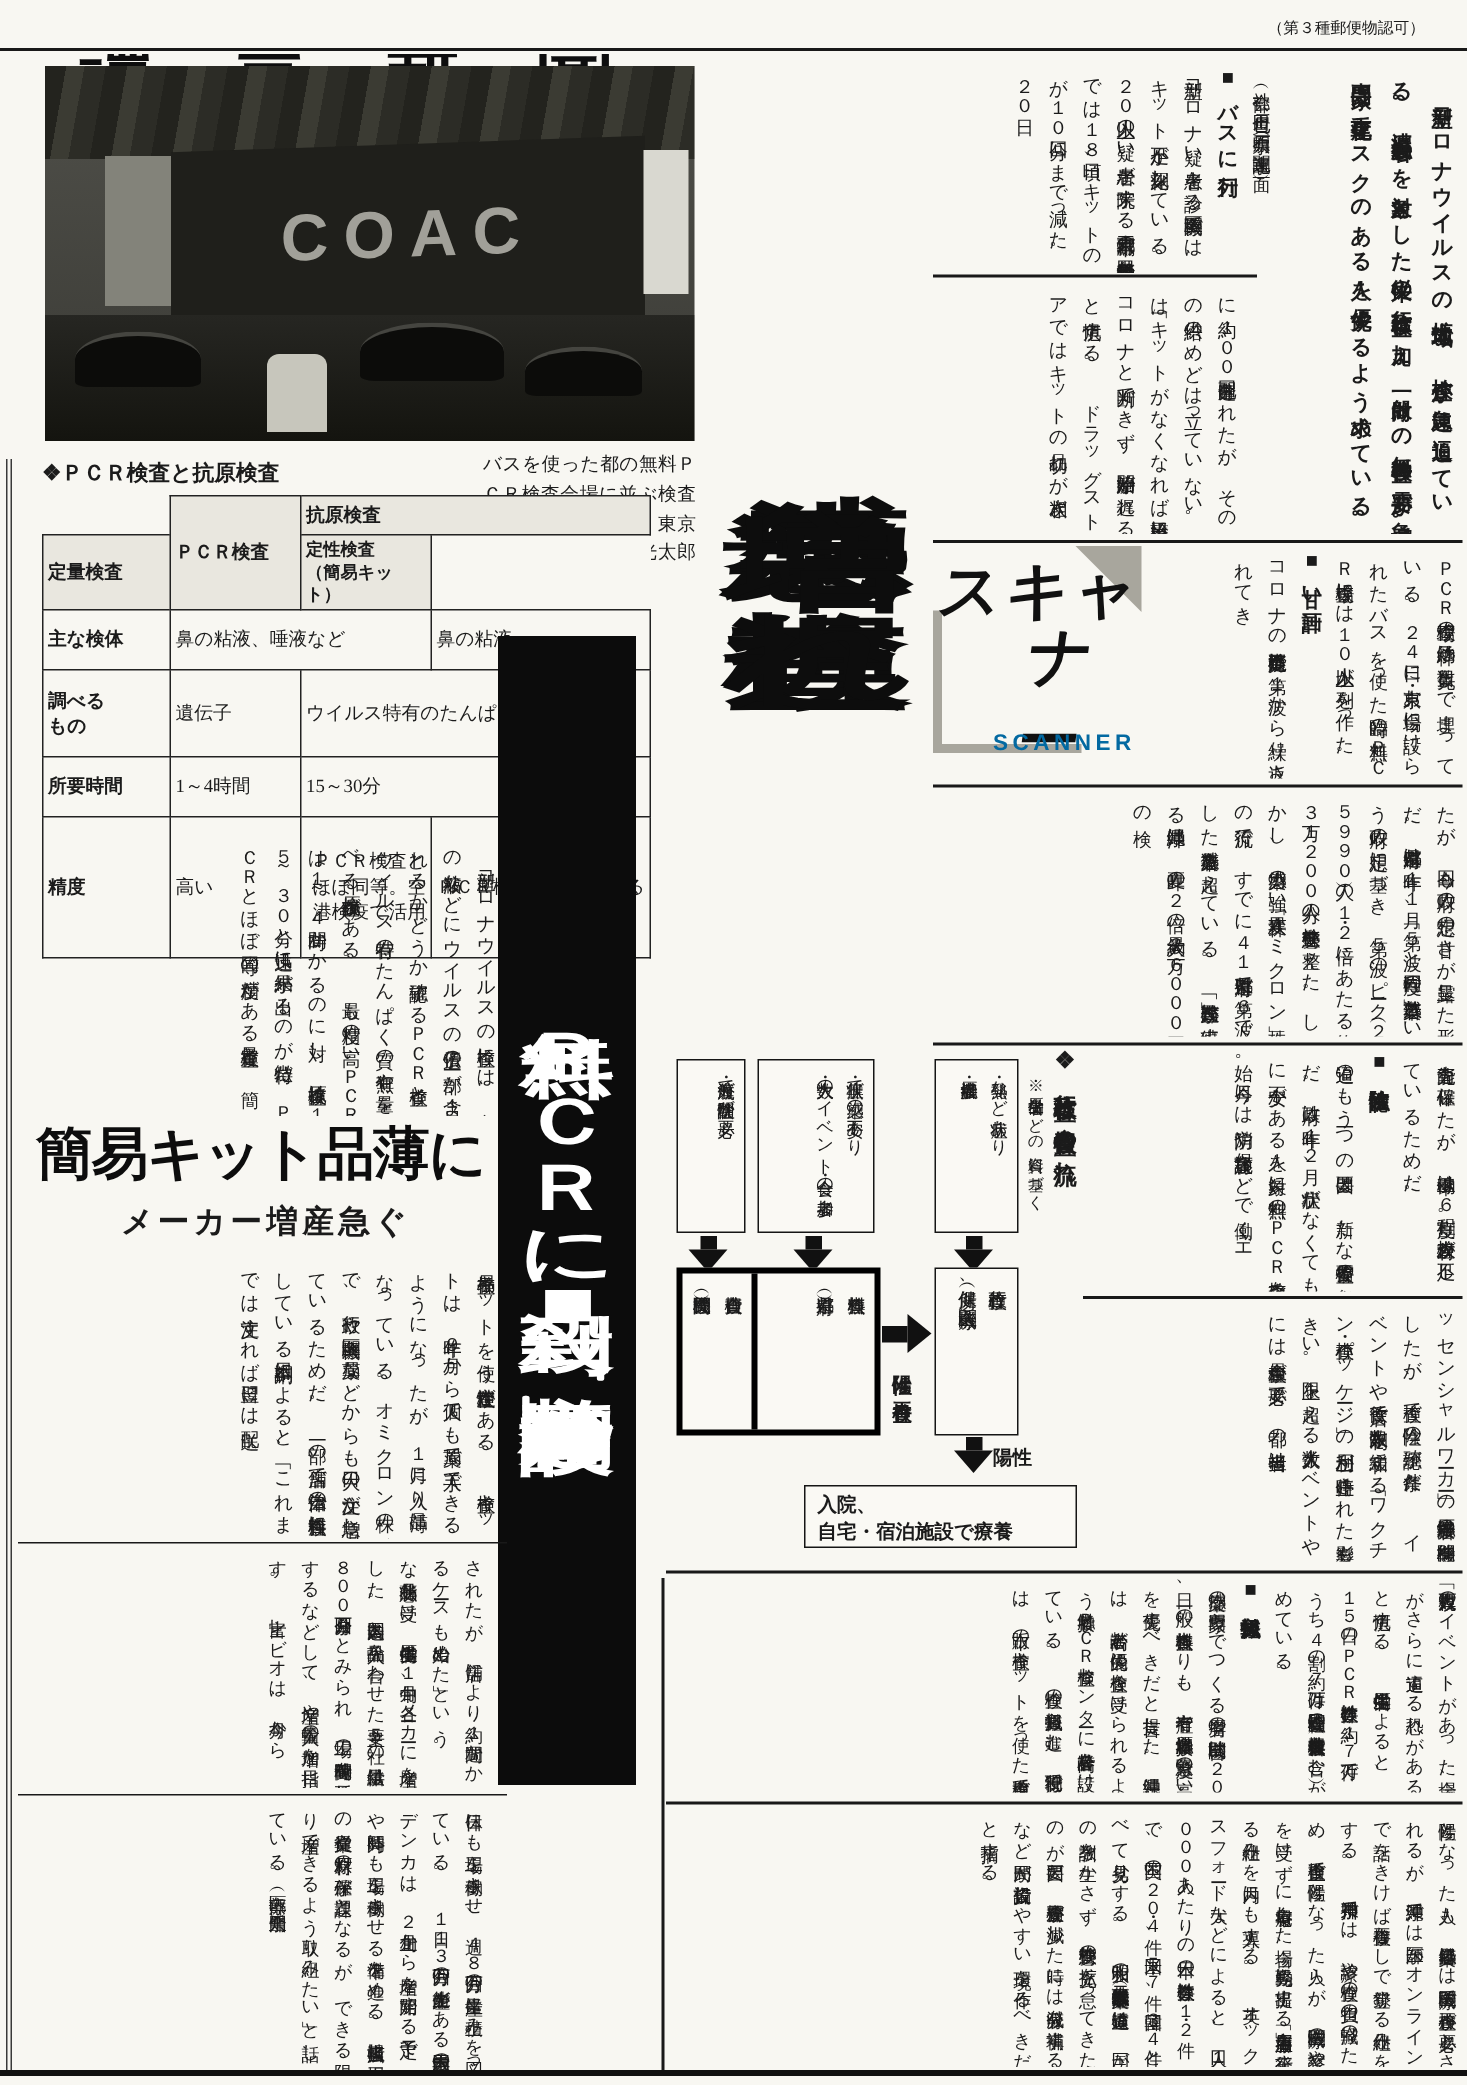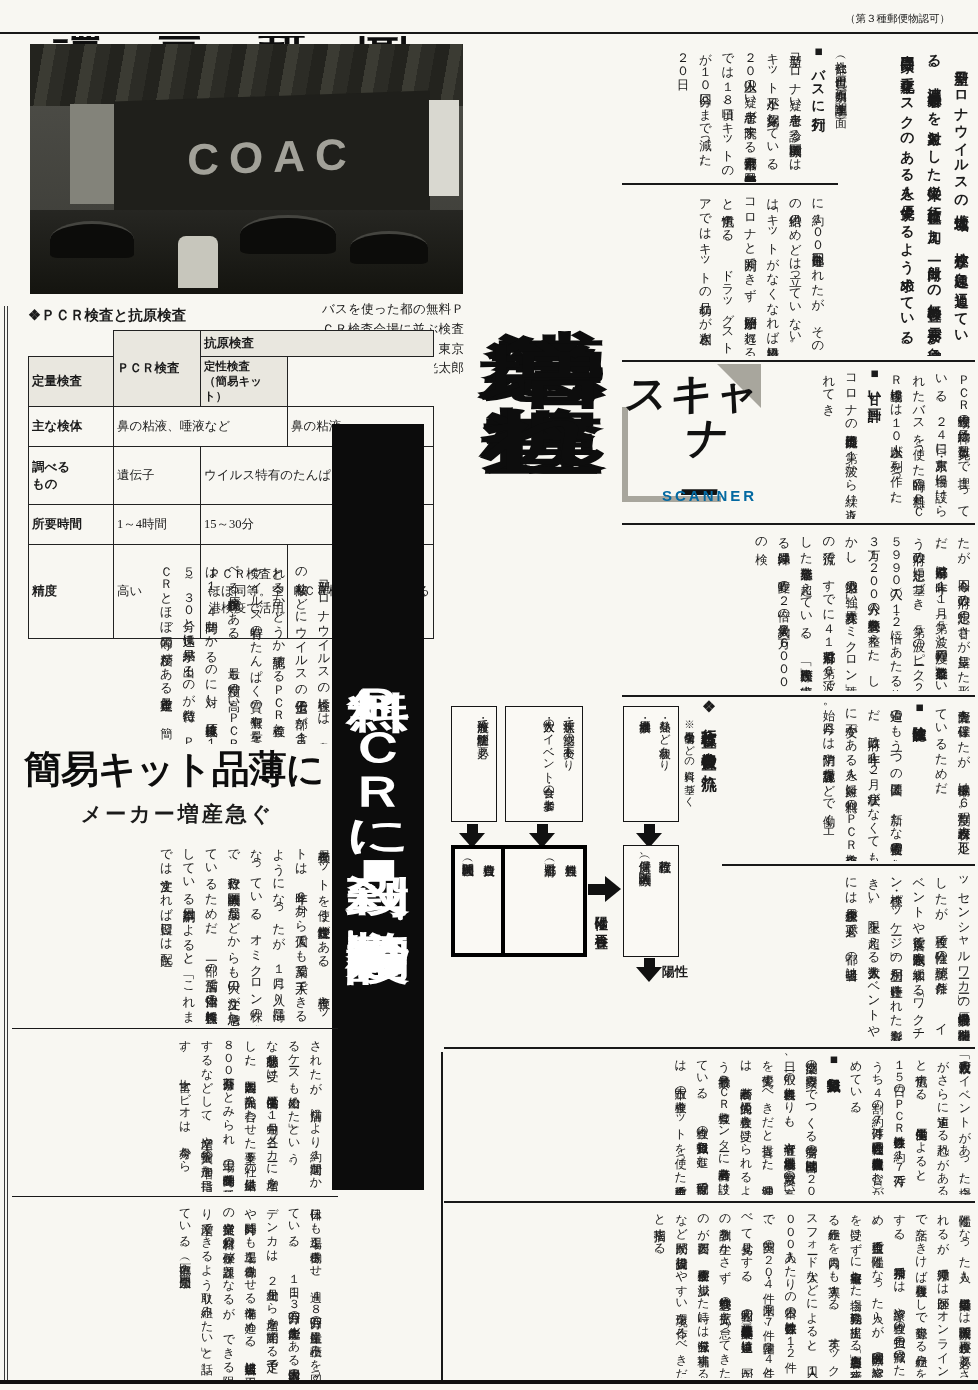--- a/index.html
+++ b/index.html
@@ -262,20 +262,22 @@
       <div class="hd"></div>
     </div>
   <div class="lbl-retest" style="left:592px;top:906px;height:100px;">陽性は再検査</div>
 
   <div class="arr" style="left:636px;top:958px;">
       <div class="sh"></div>
       <div class="hd"></div>
     </div>
   <div class="lbl-pos" style="left:662px;top:963px;">陽性</div>
 
+  <div class="dgm-treat" style="left:536px;top:990px;width:182px;height:42px;">入院、
+自宅・宿泊施設で療養</div>
 
   <div class="hline" style="left:622px;top:183px;width:216px;"></div>
   <div class="hline" style="left:622px;top:360px;width:353px;"></div>
   <div class="hline" style="left:622px;top:523px;width:353px;"></div>
   <div class="hline" style="left:622px;top:695px;width:353px;"></div>
   <div class="hline" style="left:722px;top:864px;width:253px;"></div>
   <div class="hline" style="left:444px;top:1047px;width:531px;"></div>
   <div class="hline" style="left:444px;top:1201px;width:531px;"></div>
   <div class="hline" style="left:12px;top:1028px;width:326px;height:1.2px;"></div>
   <div class="hline" style="left:12px;top:1196px;width:326px;height:1.2px;"></div>

